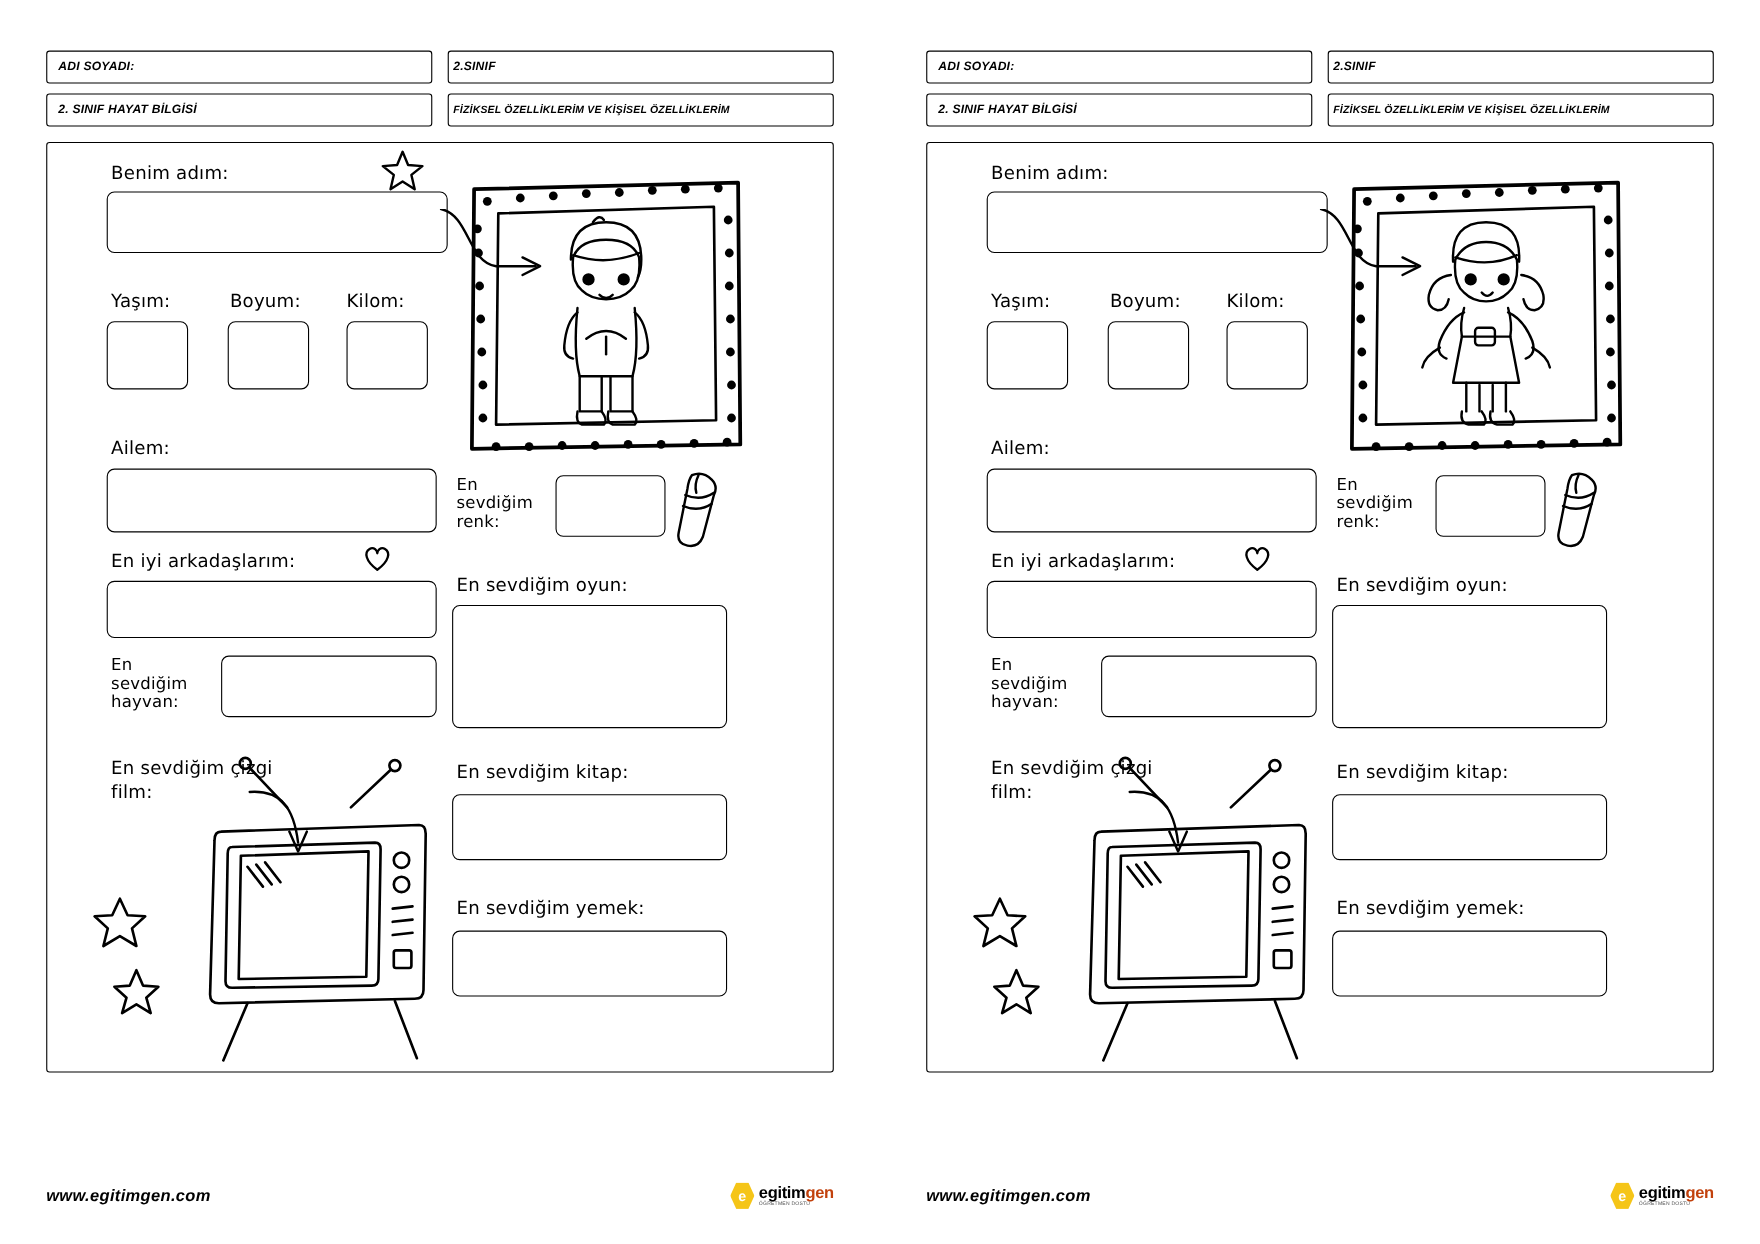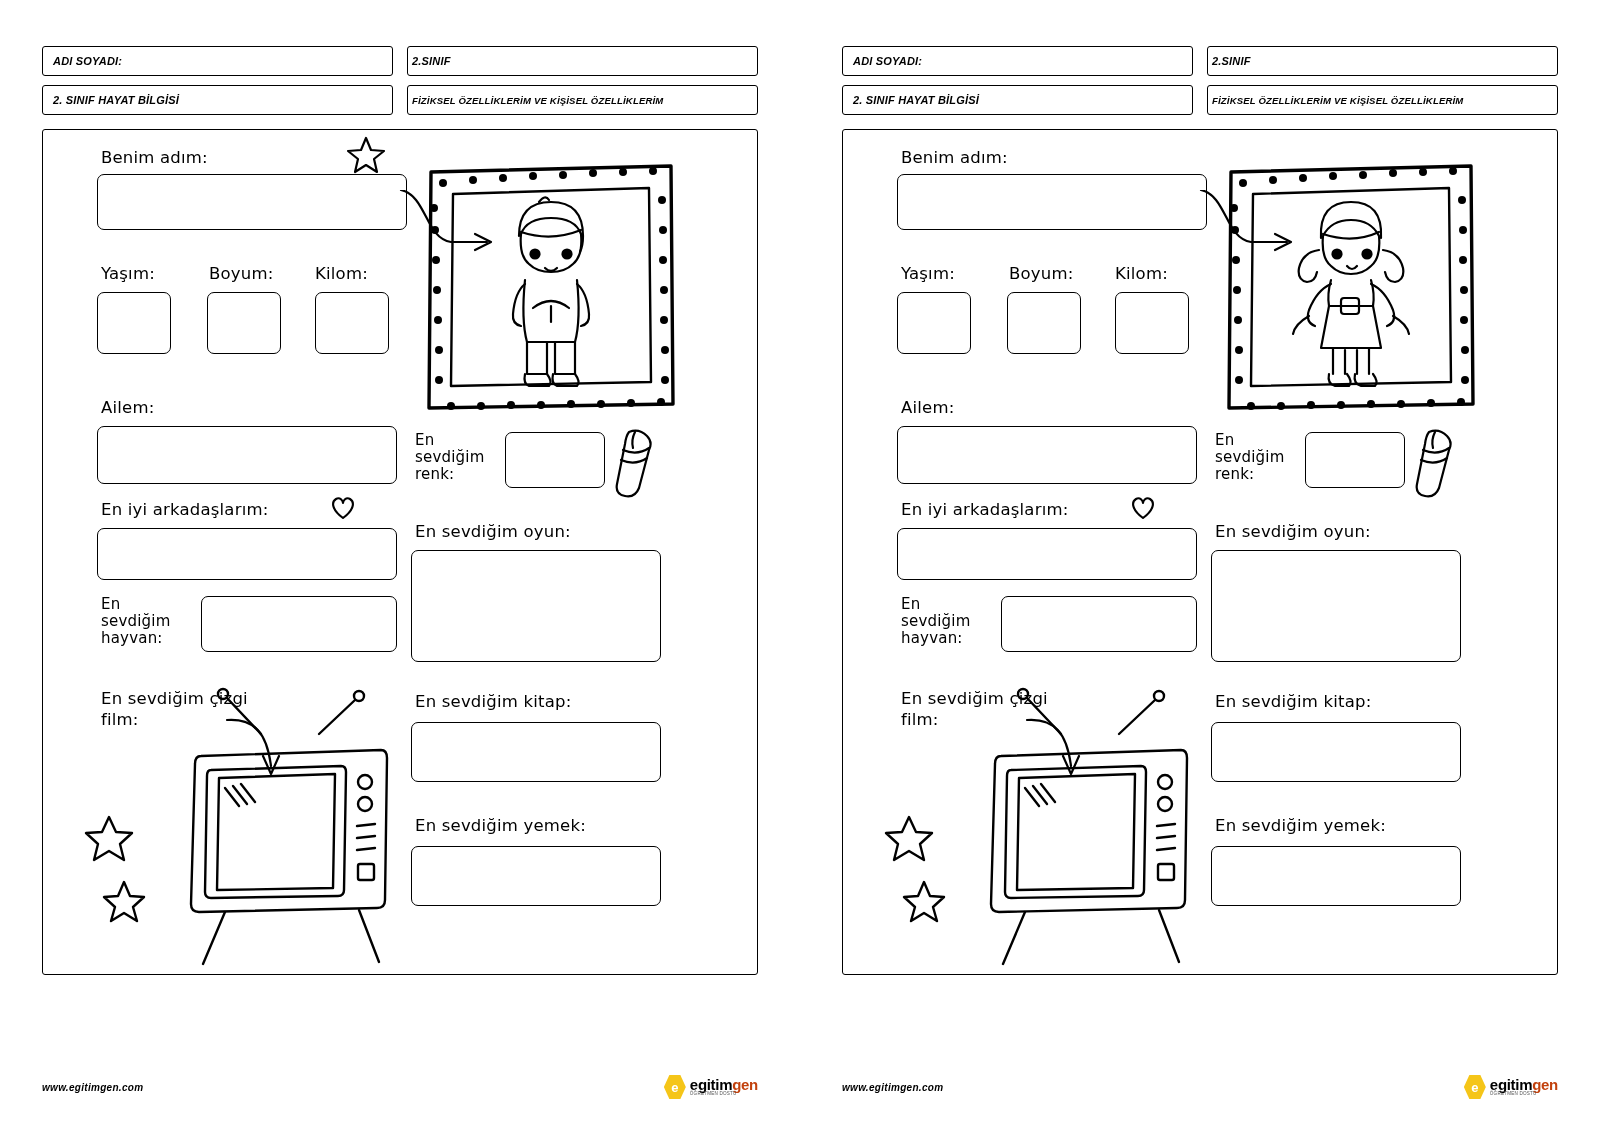--- a/index.html
+++ b/index.html
@@ -93,21 +93,21 @@
   .footer {
     position: absolute;
     left: 42px;
     right: 42px;
     bottom: 32px;
     display: flex;
     align-items: center;
     justify-content: space-between;
   }
   .site {
-    font-size: 10px;
+    font-size: 15px;
     font-weight: bold;
     font-style: italic;
     letter-spacing: .3px;
   }
   .logo {
     display: flex;
     align-items: center;
     gap: 4px;
   }
   .logo-mark {

